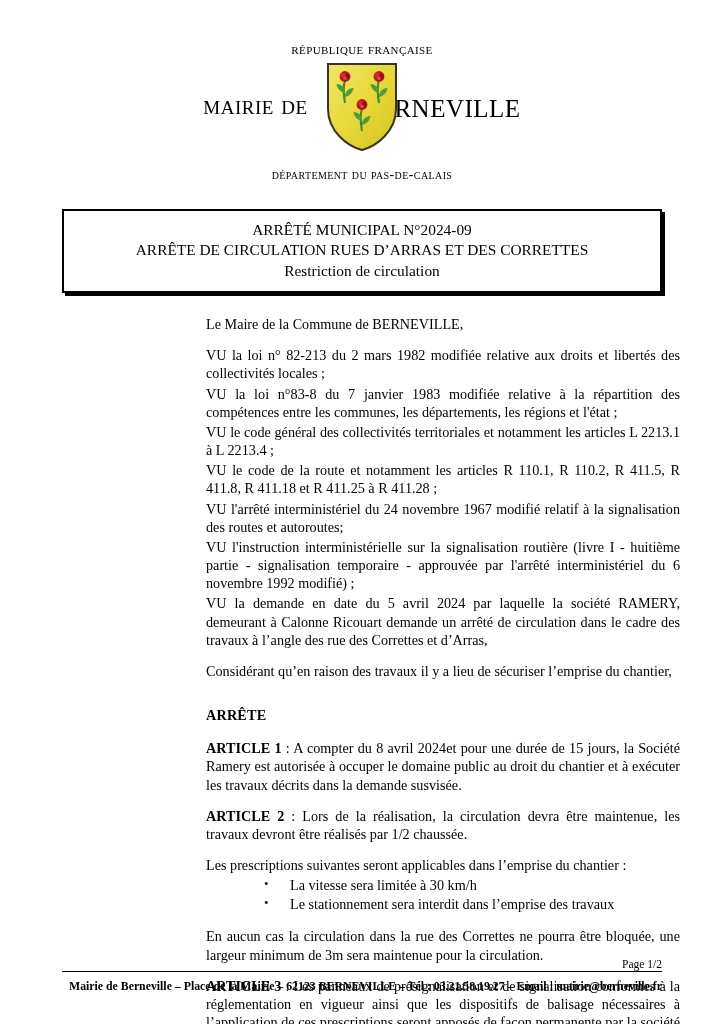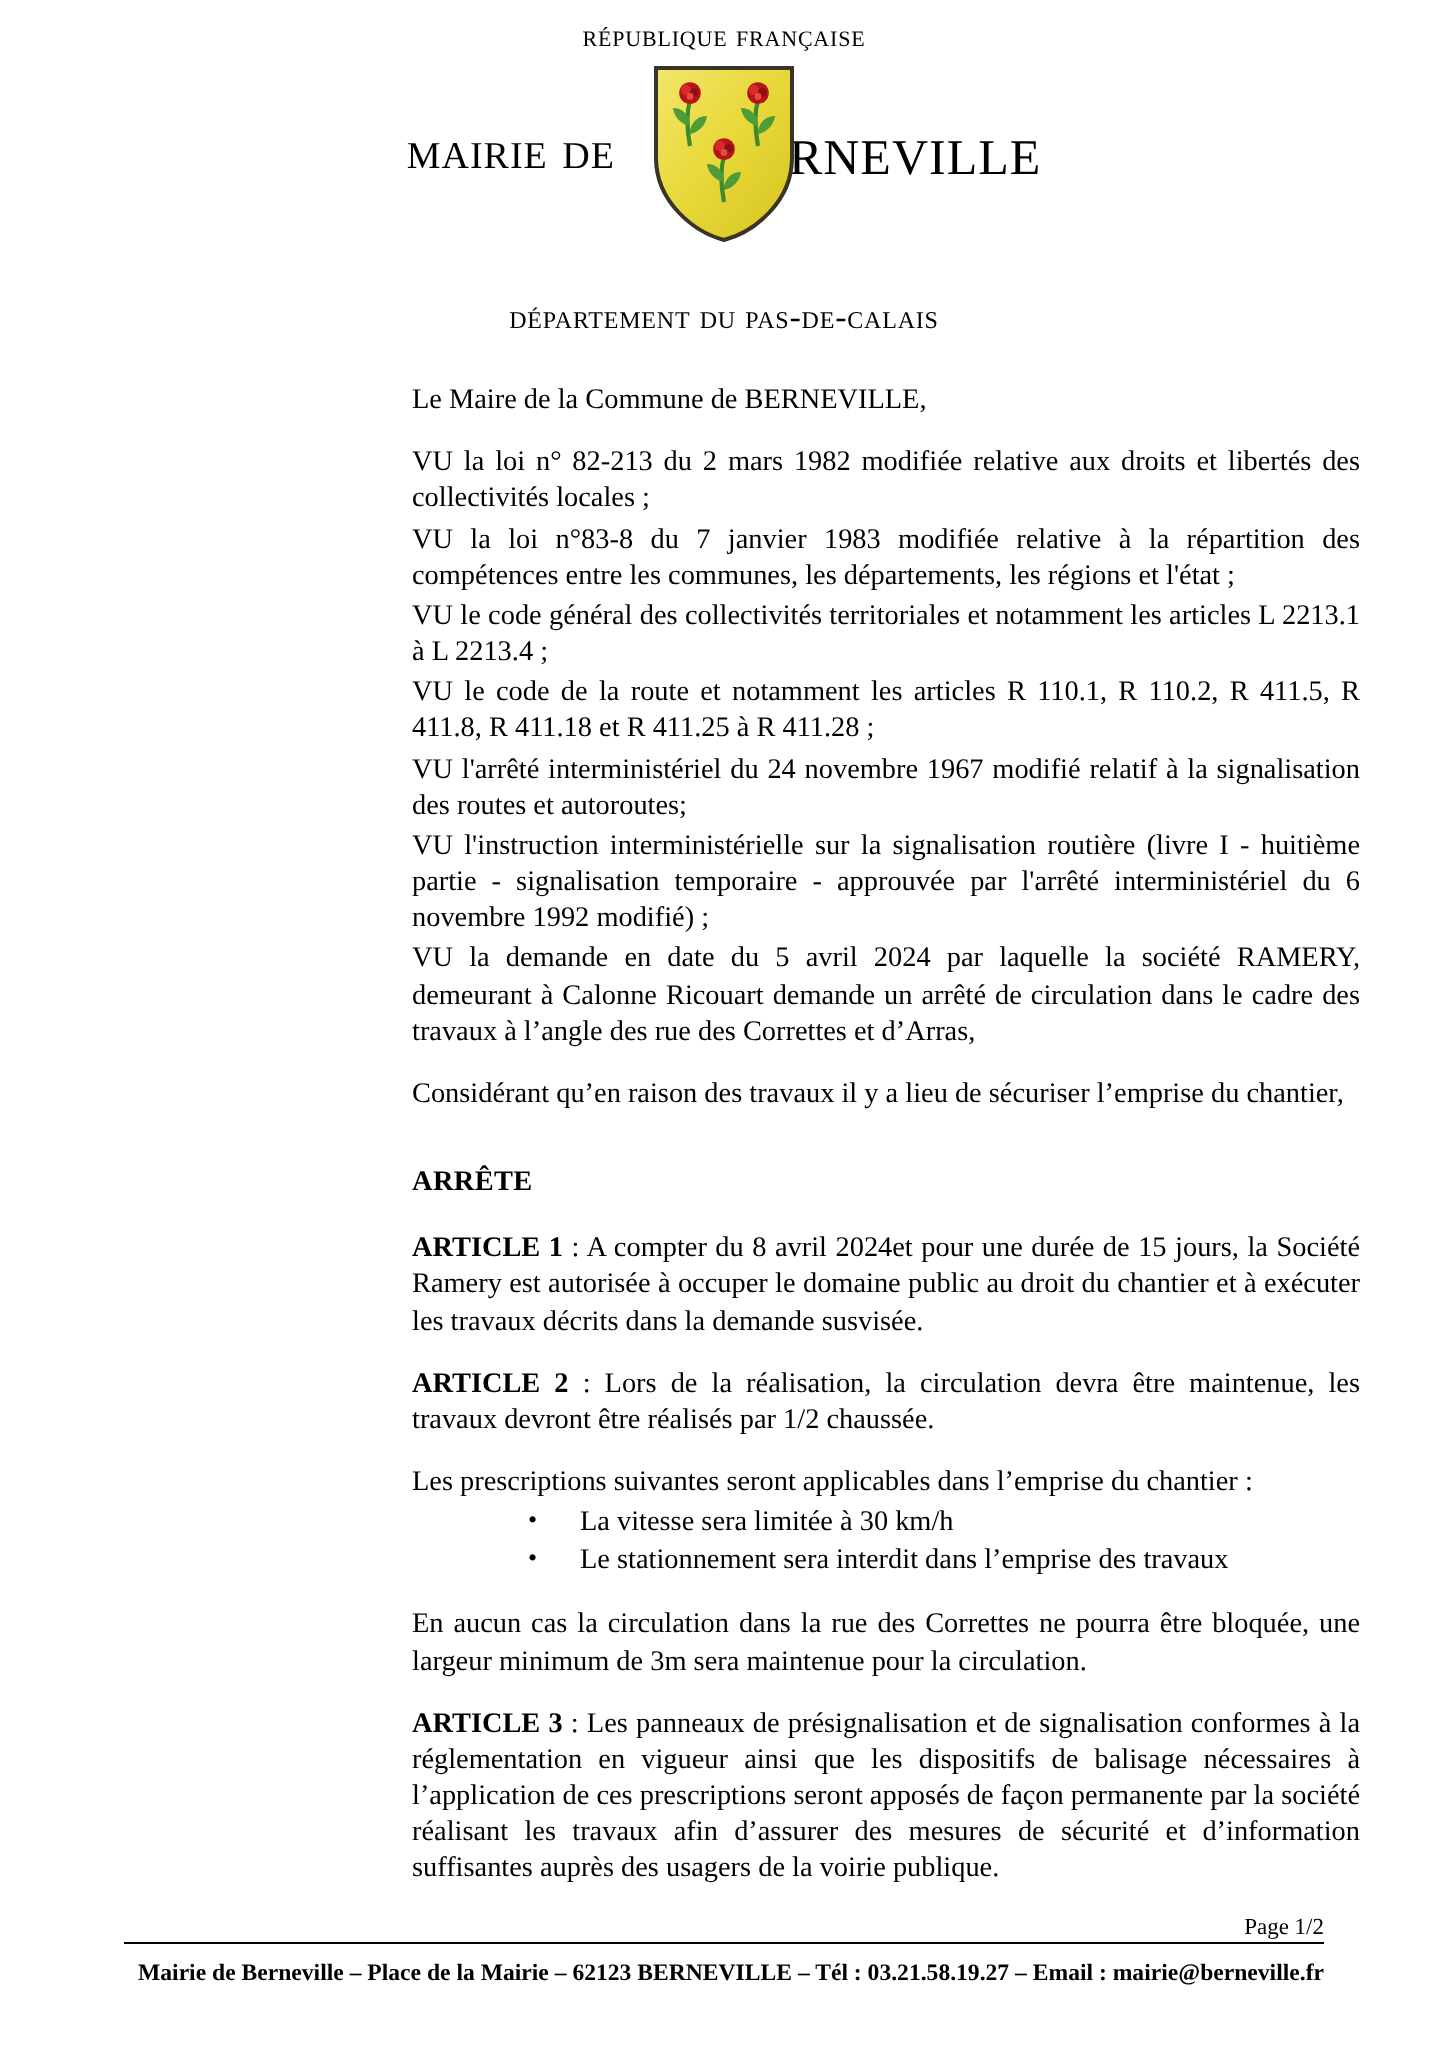--- a/index.html
+++ b/index.html
@@ -20,21 +20,21 @@
   .page {
     width: 724px;
     height: 1024px;
     position: relative;
     box-sizing: border-box;
   }
 
   
   .header {
     text-align: center;
-    padding-top: 10px;
+    padding-top: 40px;
     font-family: Liberation Serif, serif;
   }
   .republique {
     font-size: 15.5px;
     letter-spacing: 0.4px;
     font-variant: small-caps;
     text-transform: lowercase;
     line-height: 1.1;
   }
   .republique::first-letter { font-size: 1em; }
@@ -75,25 +75,25 @@
   .blason {
     position: absolute;
     left: 50%;
     transform: translateX(-50%);
     top: -6px;
     width: 74px;
     height: 92px;
   }
 
   .departement {
-    font-size: 17px;
+    font-size: 14px;
     font-variant: small-caps;
     text-transform: lowercase;
     letter-spacing: 0.4px;
-    margin-top: 20px;
+    margin-top: 8px;
   }
 
   
   .titlebox-wrap {
     margin: 26px 62px 0 62px;
     position: relative;
   }
   .titlebox {
     border: 2px solid #000;
     box-shadow: 3px 3px 0 0 #000;
@@ -216,20 +216,27 @@
         <path d="M3,3 L71,3 L71,48 C71,70 52,85 37,89 C22,85 3,70 3,48 Z" fill="url(#shieldGrad)" stroke="#3a3426" stroke-width="2"></path>
         <use href="#rose" x="20" y="12"></use>
         <use href="#rose" x="54" y="12"></use>
         <use href="#rose" x="37" y="40"></use>
       </svg>
     </div>
 
     <div class="departement">Département du Pas-de-Calais</div>
   </div>
 
+  <div class="titlebox-wrap">
+    <div class="titlebox">
+      <div>ARRÊTÉ MUNICIPAL N°2024-09</div>
+      <div>ARRÊTE DE CIRCULATION RUES D’ARRAS ET DES CORRETTES</div>
+      <div class="title-sub">Restriction de circulation</div>
+    </div>
+  </div>
 
   <div class="body">
 
     <p>Le Maire de la Commune de BERNEVILLE,</p>
 
     <p class="gap-sm">VU la loi n° 82-213 du 2 mars 1982 modifiée relative aux droits et libertés des collectivités locales ;</p>
     <p class="gap-xs">VU la loi n°83-8 du 7 janvier 1983 modifiée relative à la répartition des compétences entre les communes, les départements, les régions et l'état ;</p>
     <p class="gap-xs">VU le code général des collectivités territoriales et notamment les articles L 2213.1 à L 2213.4 ;</p>
     <p class="gap-xs">VU le code de la route et notamment les articles R 110.1, R 110.2, R 411.5, R 411.8, R 411.18 et R 411.25 à R 411.28 ;</p>
     <p class="gap-xs">VU l'arrêté interministériel du 24 novembre 1967 modifié relatif à la signalisation des routes et autoroutes;</p>

